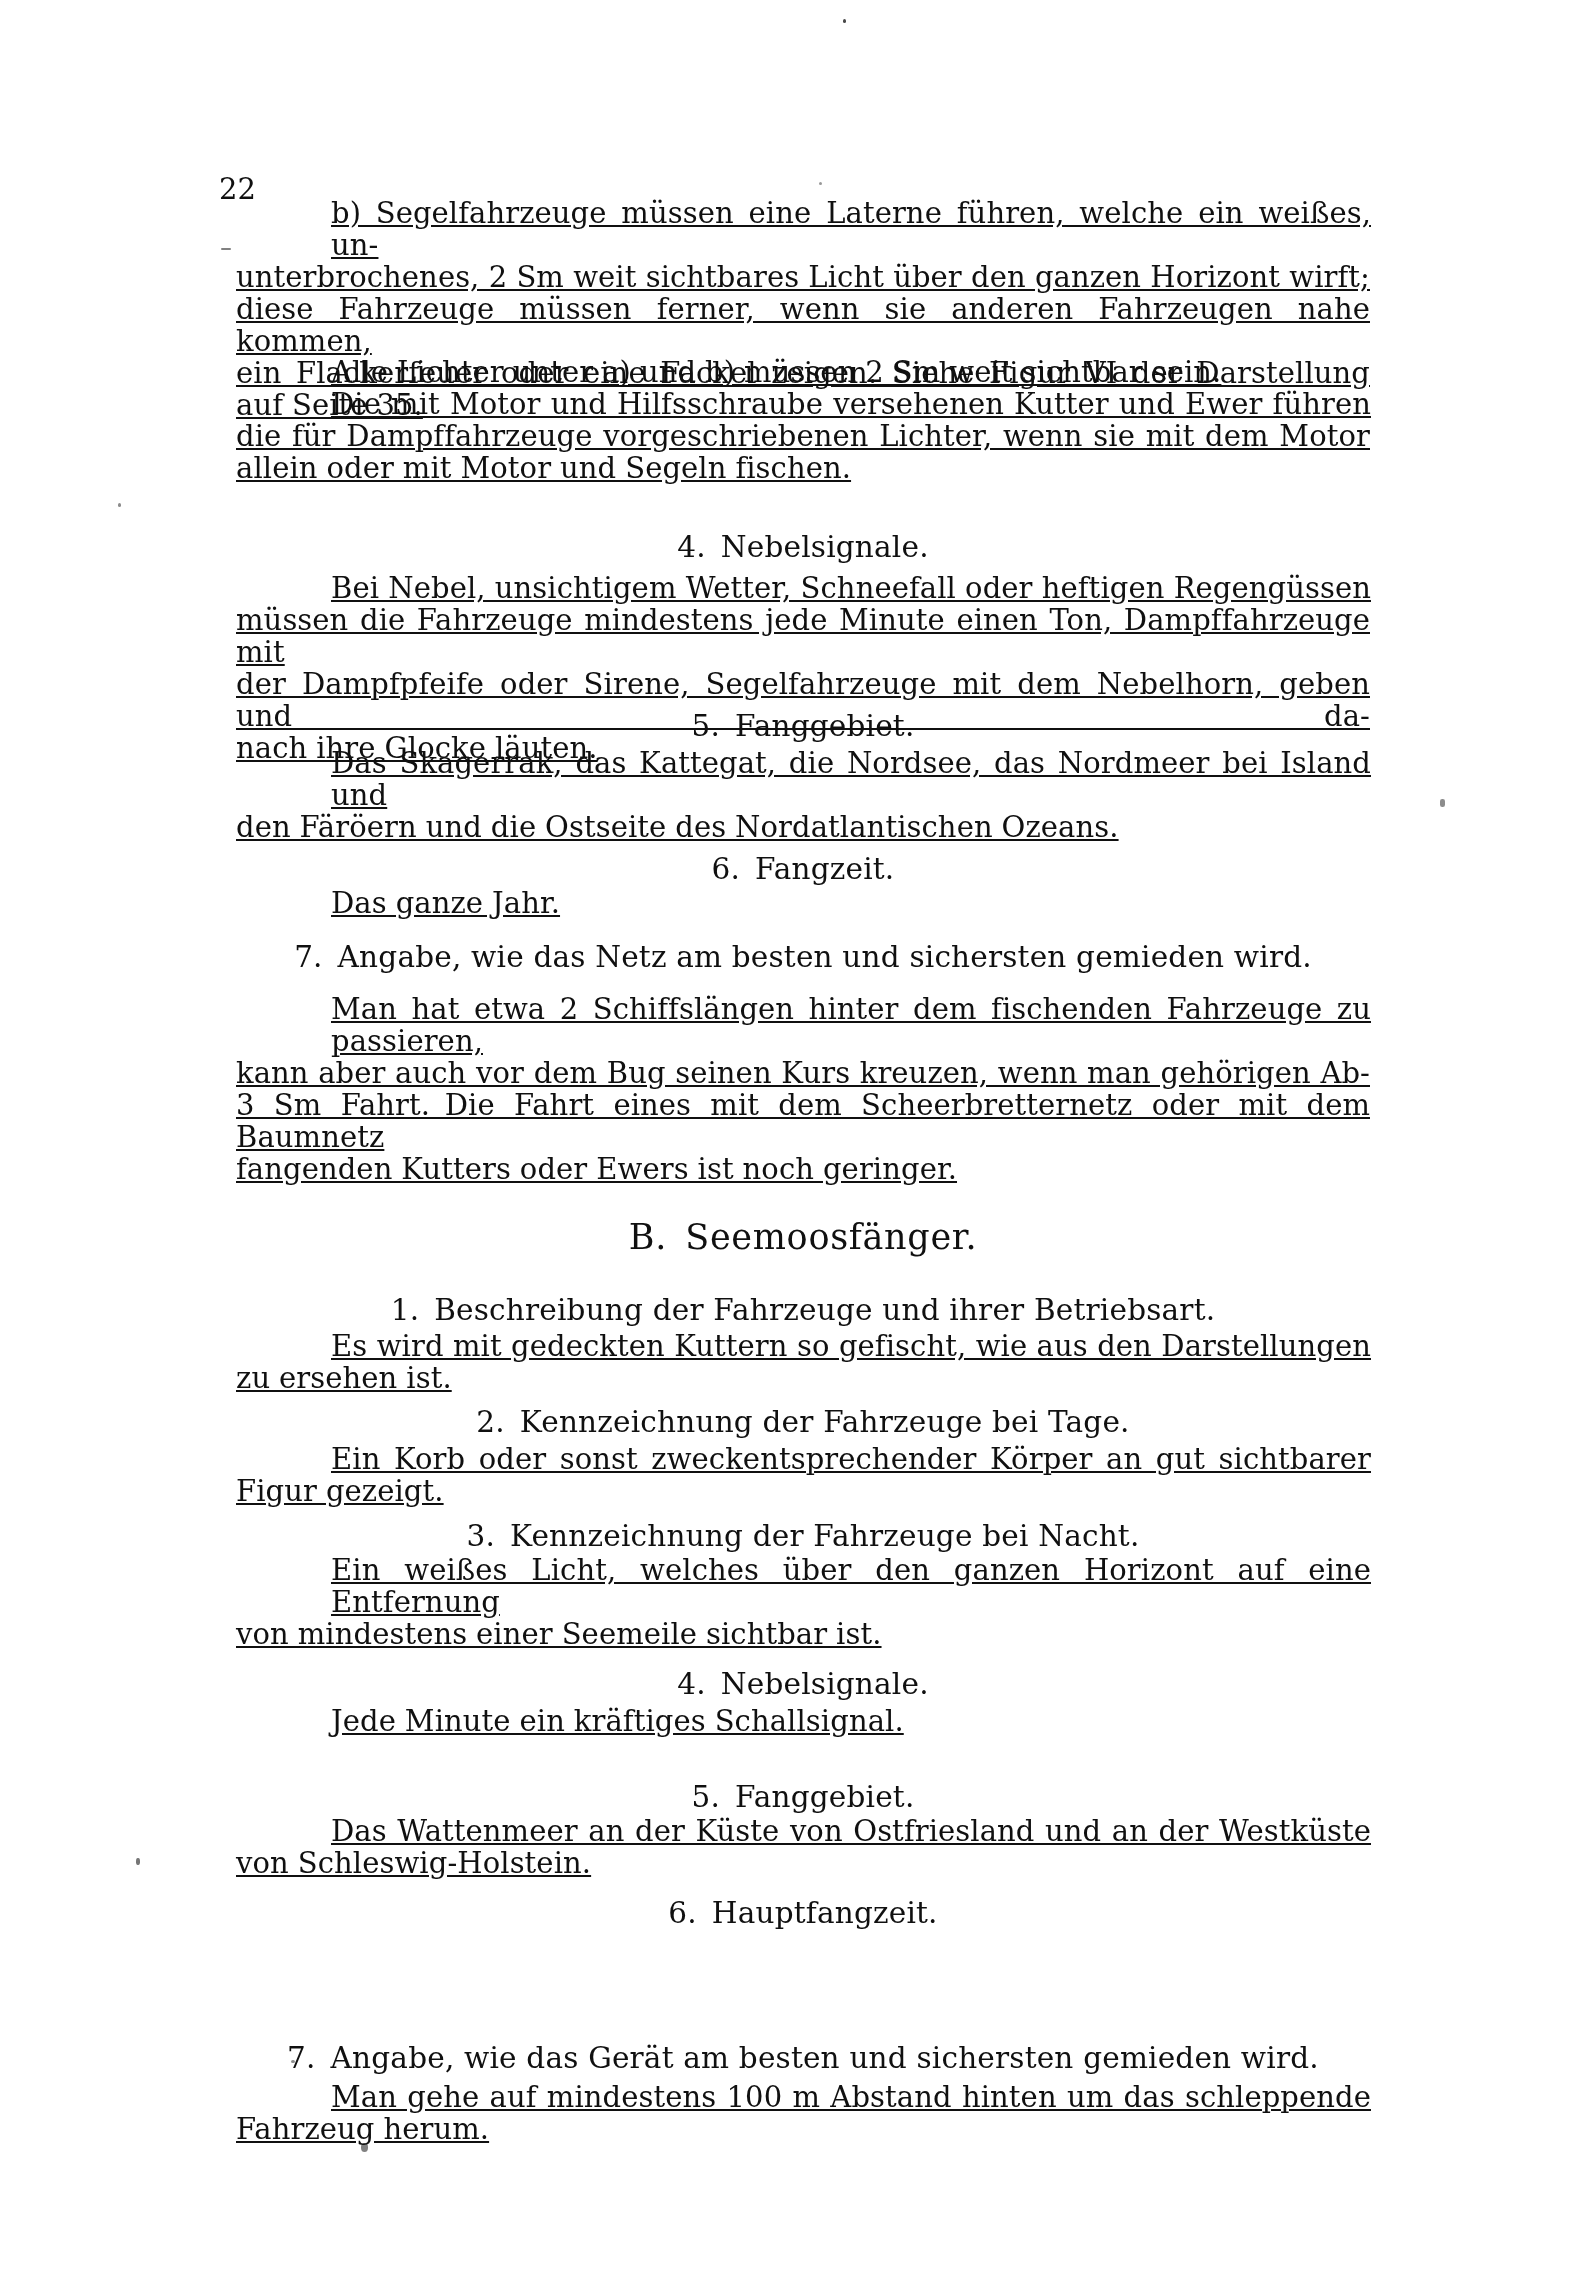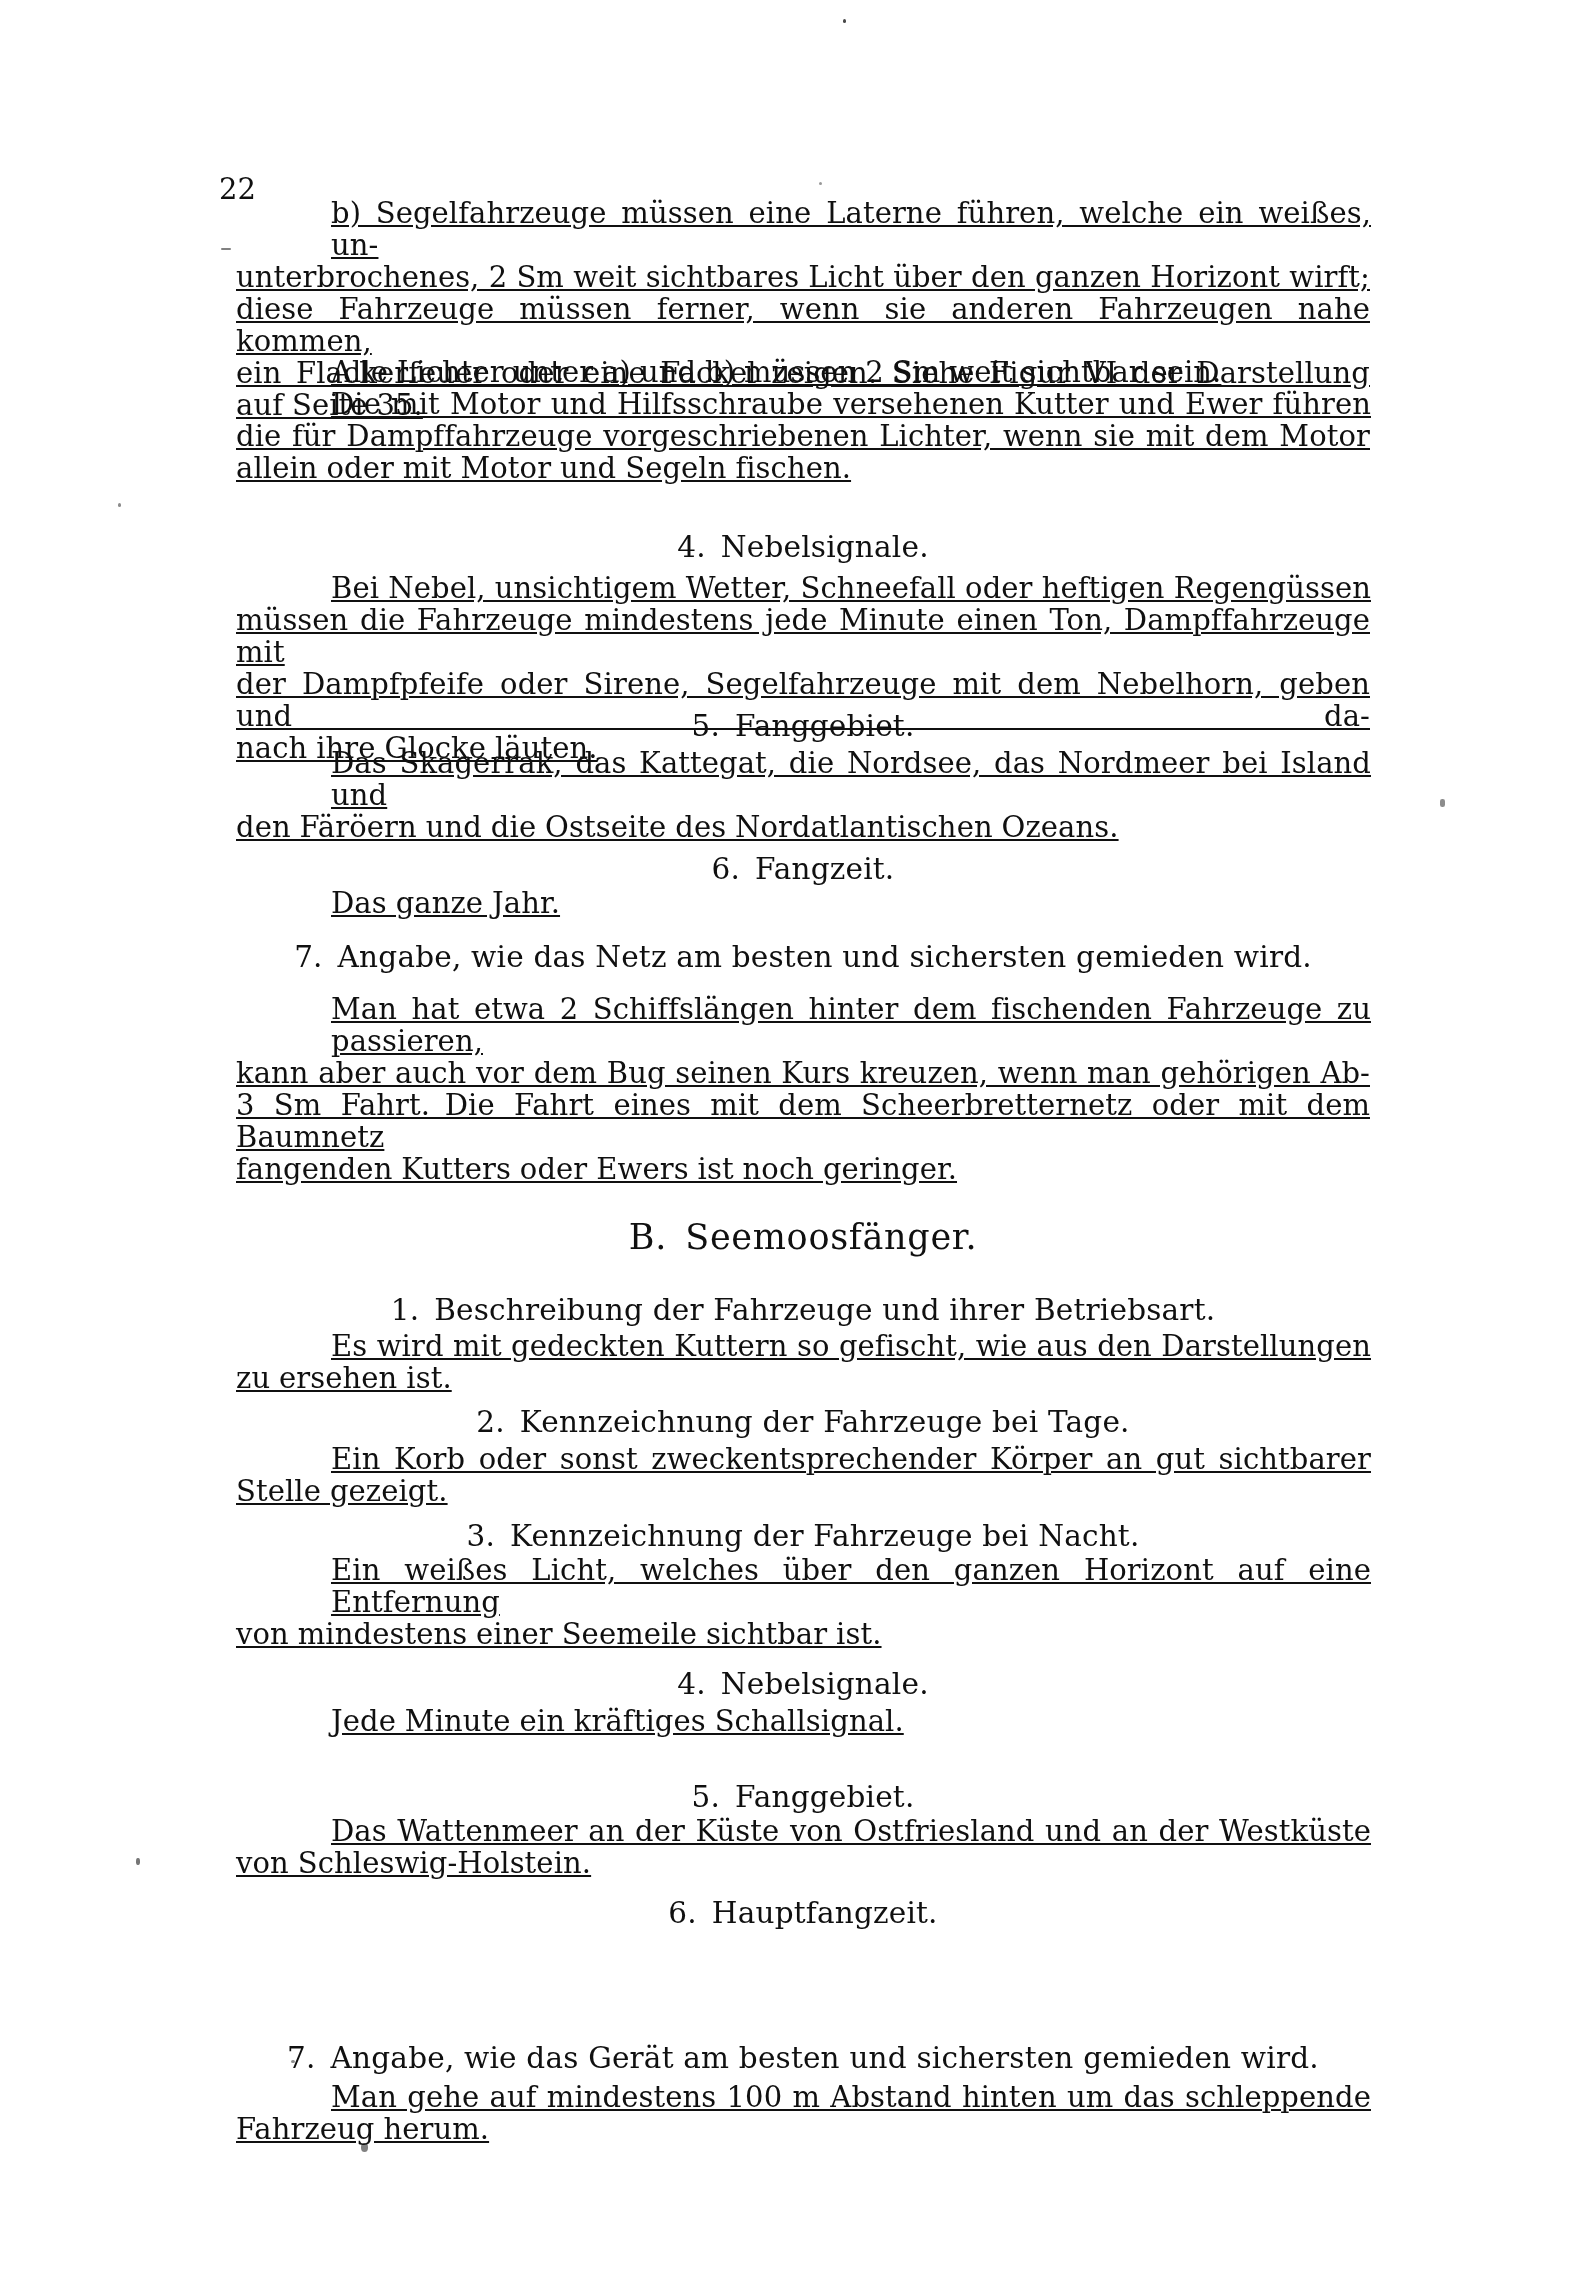--- a/index.html
+++ b/index.html
@@ -123,21 +123,21 @@
       </div>
       <div class="heading h-main" style="top: 1218px;">B. Seemoosfänger.</div>
       <div class="heading h-sub" style="top: 1294px;">1. Beschreibung der Fahrzeuge und ihrer Betriebsart.</div>
       <div class="para" style="top: 1330px;">
         <div class="line indent j">Es wird mit gedeckten Kuttern so gefischt, wie aus den Darstellungen</div>
         <div class="line">zu ersehen ist.</div>
       </div>
       <div class="heading h-sub" style="top: 1406px;">2. Kennzeichnung der Fahrzeuge bei Tage.</div>
       <div class="para" style="top: 1443px;">
         <div class="line indent j">Ein Korb oder sonst zweckentsprechender Körper an gut sichtbarer</div>
-        <div class="line">Stelle gezeigt.</div>
+        <div class="line">Figur gezeigt.</div>
       </div>
       <div class="heading h-sub" style="top: 1520px;">3. Kennzeichnung der Fahrzeuge bei Nacht.</div>
       <div class="para" style="top: 1554px;">
         <div class="line indent j">Ein weißes Licht, welches über den ganzen Horizont auf eine Entfernung</div>
         <div class="line">von mindestens einer Seemeile sichtbar ist.</div>
       </div>
       <div class="heading h-sub" style="top: 1668px;">4. Nebelsignale.</div>
       <div class="para" style="top: 1705px;">
         <div class="line indent">Jede Minute ein kräftiges Schallsignal.</div>
       </div>

